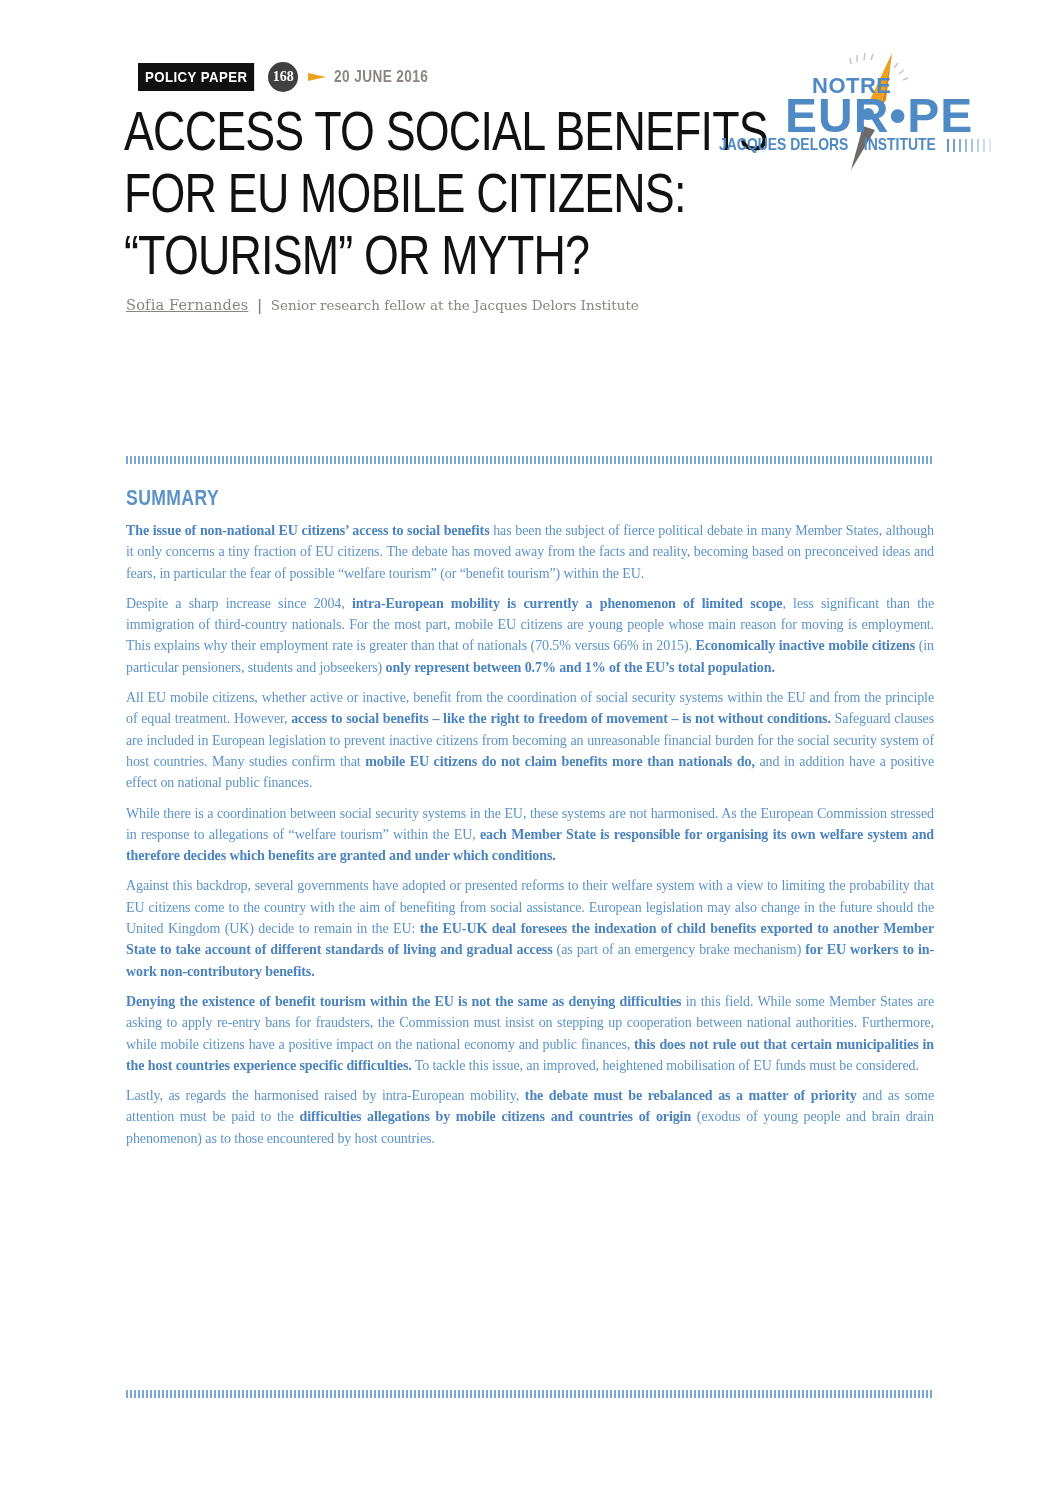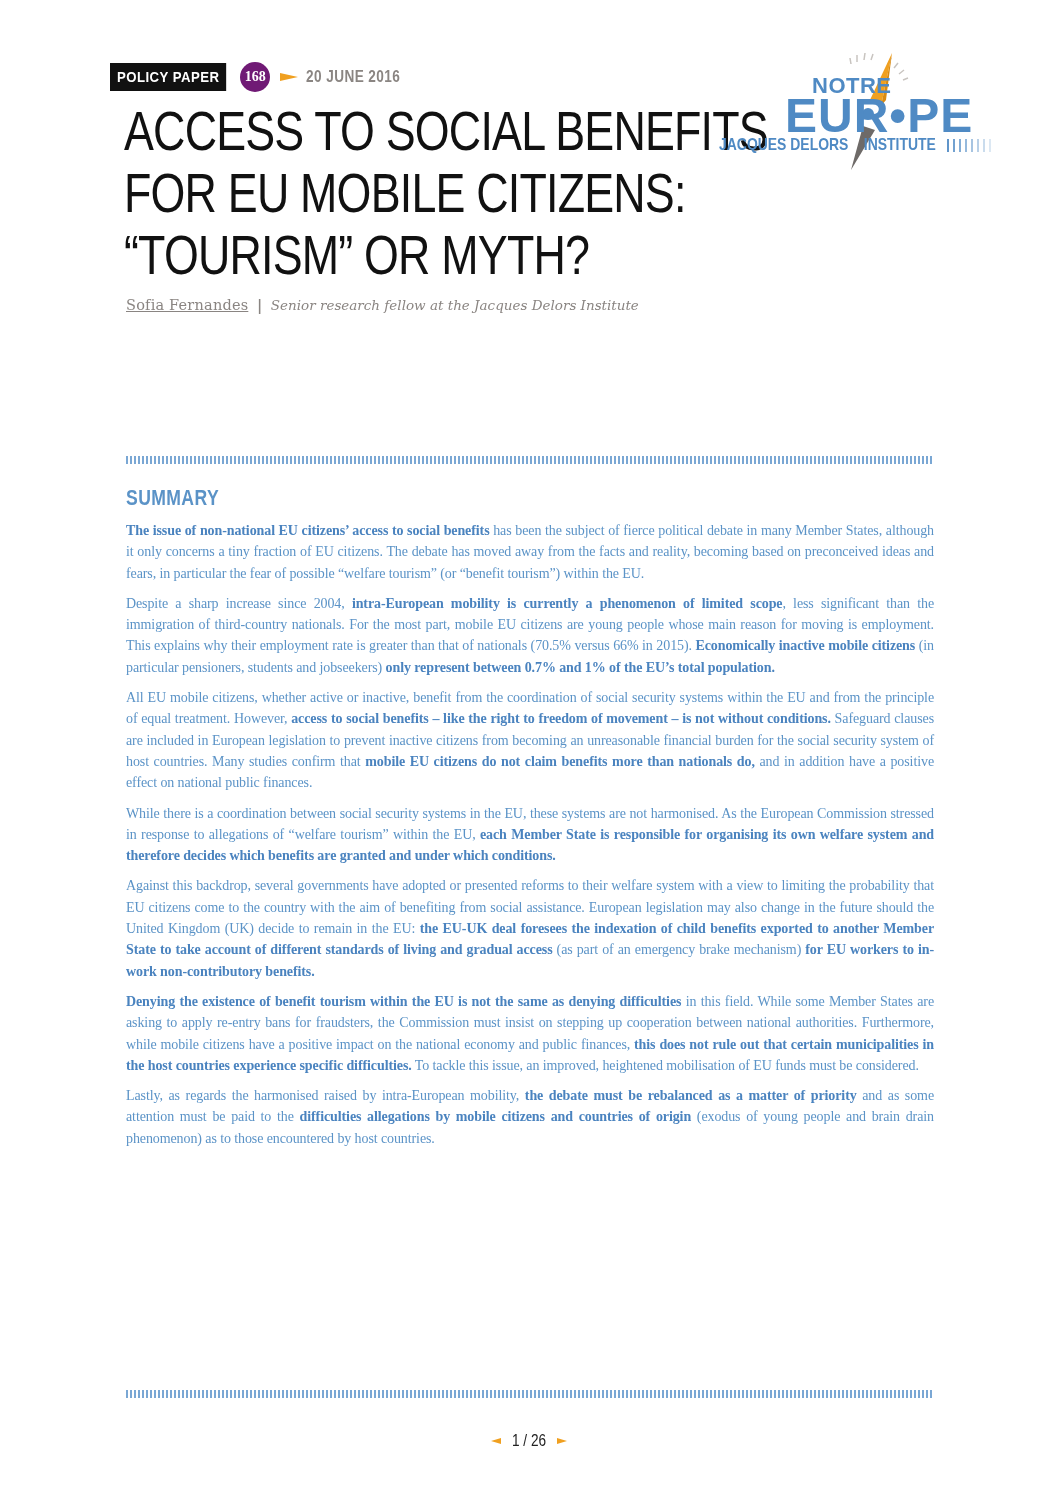--- a/index.html
+++ b/index.html
@@ -1,38 +1,38 @@
 <!DOCTYPE html>
 <html><head>
 <meta charset="utf-8">
 <style>
   html, body { margin: 0; padding: 0; background: #ffffff; }
   body { width: 1058px; height: 1497px; position: relative; overflow: hidden; }
   .page { position: absolute; left: 0; top: 0; width: 1058px; height: 1497px; }
 
   
-  .meta { position: absolute; left: 110px; top: 63px; height: 28px; display: flex; align-items: center; }
+  .meta { position: absolute; left: 138px; top: 63px; height: 28px; display: flex; align-items: center; }
   .pp-label { background: #111; color: #fff; font-family: "Liberation Sans", sans-serif; font-weight: bold;
     font-size: 15px; letter-spacing: 0.5px; padding: 4px 8px; height: 20px; line-height: 20px; transform: scaleX(0.88); transform-origin: left center; margin-right: -8px;}
-  .pp-num { width: 30px; height: 30px; border-radius: 50%; background: #701a75; color: #fff;
+  .pp-num { width: 30px; height: 30px; border-radius: 50%; background: #404040; color: #fff;
     font-family: "Liberation Serif", serif; font-weight: bold; font-size: 14px; display: flex; align-items: center; justify-content: center; margin-left: 6px; }
   .arrow-orange { width: 0; height: 0; margin-left: 10px; border-top: 4px solid transparent; border-bottom: 4px solid transparent; border-left: 18px solid #f0a020; }
   .pp-date { color: #8a8582; font-family: "Liberation Sans", sans-serif; font-weight: bold; font-size: 16px; margin-left: 8px;
     transform: scaleX(0.85); transform-origin: left center; letter-spacing: 0.5px; }
 
   
   .title { position: absolute; left: 124px; top: 100px; width: 620px; margin: 0;
     font-family: "Liberation Sans Narrow", "Liberation Sans", sans-serif; font-weight: normal; color: #111;
     font-size: 56px; line-height: 62px; letter-spacing: -1px; transform: scaleX(0.80); transform-origin: left top; white-space: nowrap; }
   .title span { display: block; }
 
   .author { position: absolute; left: 126px; top: 296px; font-family: "DejaVu Serif", serif; font-size: 14.5px; color: #8a8582; white-space: nowrap; }
   .author .name { letter-spacing: 0.2px; text-decoration: underline; }
   .author .sep { color: #8a8582; font-weight: bold; margin: 0 4px; }
-  .author .role { font-style: italic; font-size: 13.5px; }
+  .author .role { font-size: 13.5px; }
 
   
   .logo { position: absolute; left: 705px; top: 48px; width: 300px; height: 125px; }
   .logo .notre { position: absolute; left: 107px; top: 25px; font-family: "Liberation Sans", sans-serif; font-weight: bold; color: #4f8ac4; font-size: 22px; letter-spacing: 0.5px; }
   .logo .europe { position: absolute; left: 80px; top: 40px; font-family: "Liberation Sans", sans-serif; font-weight: bold; color: #4f8ac4; font-size: 48px; letter-spacing: 1px; }
   .logo .jdi { position: absolute; left: 14px; top: 87px; font-family: "Liberation Sans", sans-serif; font-weight: bold; color: #4f8ac4; font-size: 17px; transform: scaleX(0.82); transform-origin: left top; white-space: nowrap; }
   .logo svg { position: absolute; left: 0; top: 0; }
 
   
   .rule { position: absolute; left: 126px; width: 808px; height: 8px;
@@ -120,18 +120,13 @@
       <p><span>Despite a sharp increase since 2004, </span><b>intra-European mobility is currently a phenomenon of limited scope</b><span>, less significant than the immigration of third-country nationals. For the most part, mobile EU citizens are young people whose main reason for moving is employment. This explains why their employment rate is greater than that of nationals (70.5% versus 66% in 2015). </span><b>Economically inactive mobile citizens</b><span> (in particular pensioners, students and jobseekers) </span><b>only represent between 0.7% and 1% of the EU’s total population.</b></p>
       <p><span>All EU mobile citizens, whether active or inactive, benefit from the coordination of social security systems within the EU and from the principle of equal treatment. However, </span><b>access to social benefits – like the right to freedom of movement – is not without conditions.</b><span> Safeguard clauses are included in European legislation to prevent inactive citizens from becoming an unreasonable financial burden for the social security system of host countries. Many studies confirm that </span><b>mobile EU citizens do not claim benefits more than nationals do,</b><span> and in addition have a positive effect on national public finances.</span></p>
       <p><span>While there is a coordination between social security systems in the EU, these systems are not harmonised. As the European Commission stressed in response to allegations of “welfare tourism” within the EU, </span><b>each Member State is responsible for organising its own welfare system and therefore decides which benefits are granted and under which conditions.</b></p>
       <p><span>Against this backdrop, several governments have adopted or presented reforms to their welfare system with a view to limiting the probability that EU citizens come to the country with the aim of benefiting from social assistance. European legislation may also change in the future should the United Kingdom (UK) decide to remain in the EU: </span><b>the EU-UK deal foresees the indexation of child benefits exported to another Member State to take account of different standards of living and gradual access</b><span> (as part of an emergency brake mechanism) </span><b>for EU workers to in-work non-contributory benefits.</b></p>
       <p><b>Denying the existence of benefit tourism within the EU is not the same as denying difficulties</b><span> in this field. While some Member States are asking to apply re-entry bans for fraudsters, the Commission must insist on stepping up cooperation between national authorities. Furthermore, while mobile citizens have a positive impact on the national economy and public finances, </span><b>this does not rule out that certain municipalities in the host countries experience specific difficulties.</b><span> To tackle this issue, an improved, heightened mobilisation of EU funds must be considered.</span></p>
       <p><span>Lastly, as regards the harmonised raised by intra-European mobility, </span><b>the debate must be rebalanced as a matter of priority</b><span> and as some attention must be paid to the </span><b>difficulties allegations by mobile citizens and countries of origin</b><span> (exodus of young people and brain drain phenomenon) as to those encountered by host countries.</span></p>
     </div>
 
   <div class="rule" style="top:1390px;"></div>
 
-  <div class="footer">
-    <span class="tri-l"></span>
-    <span class="pg">1 / 26</span>
-    <span class="tri-r"></span>
-  </div>
 </div>
 
 </body></html>

